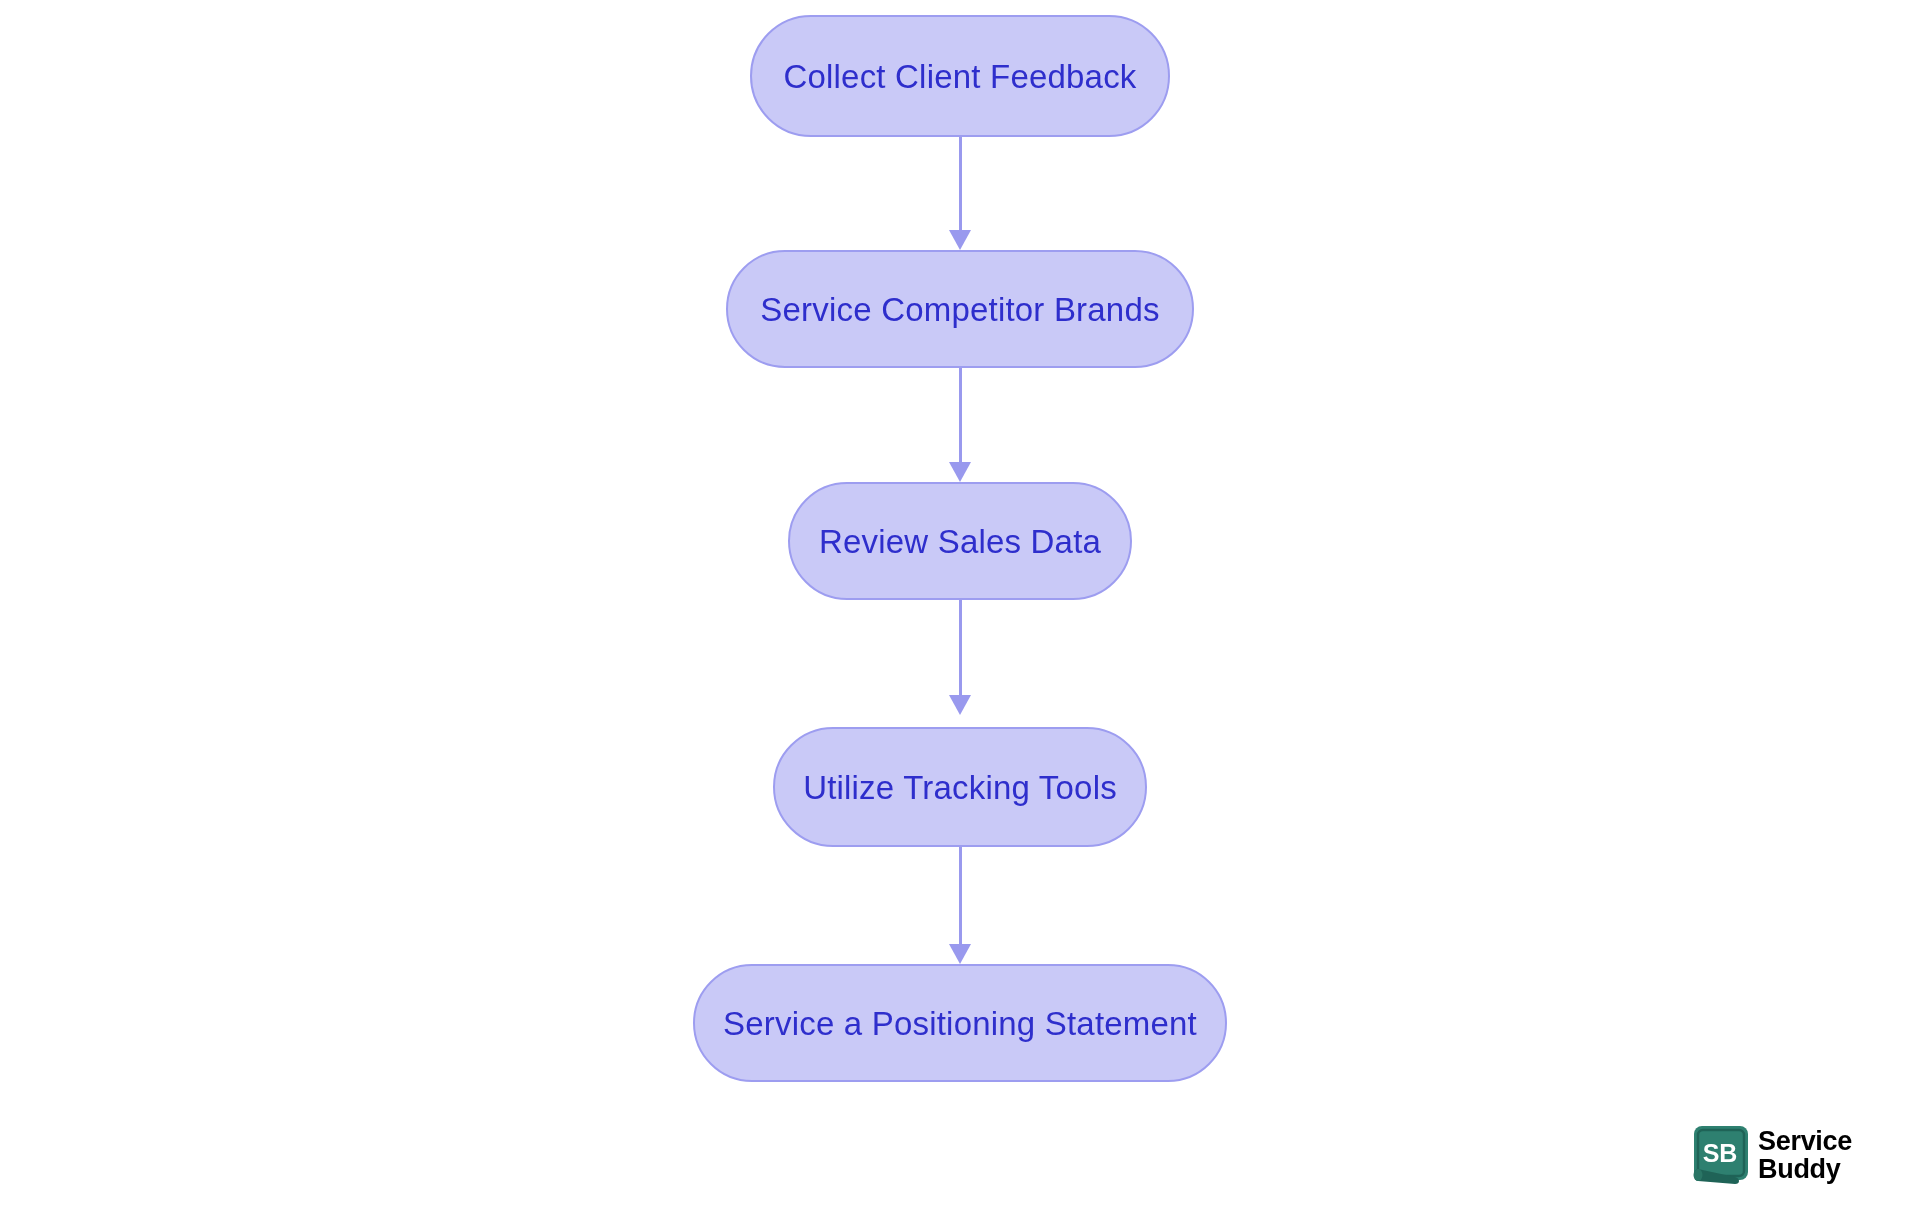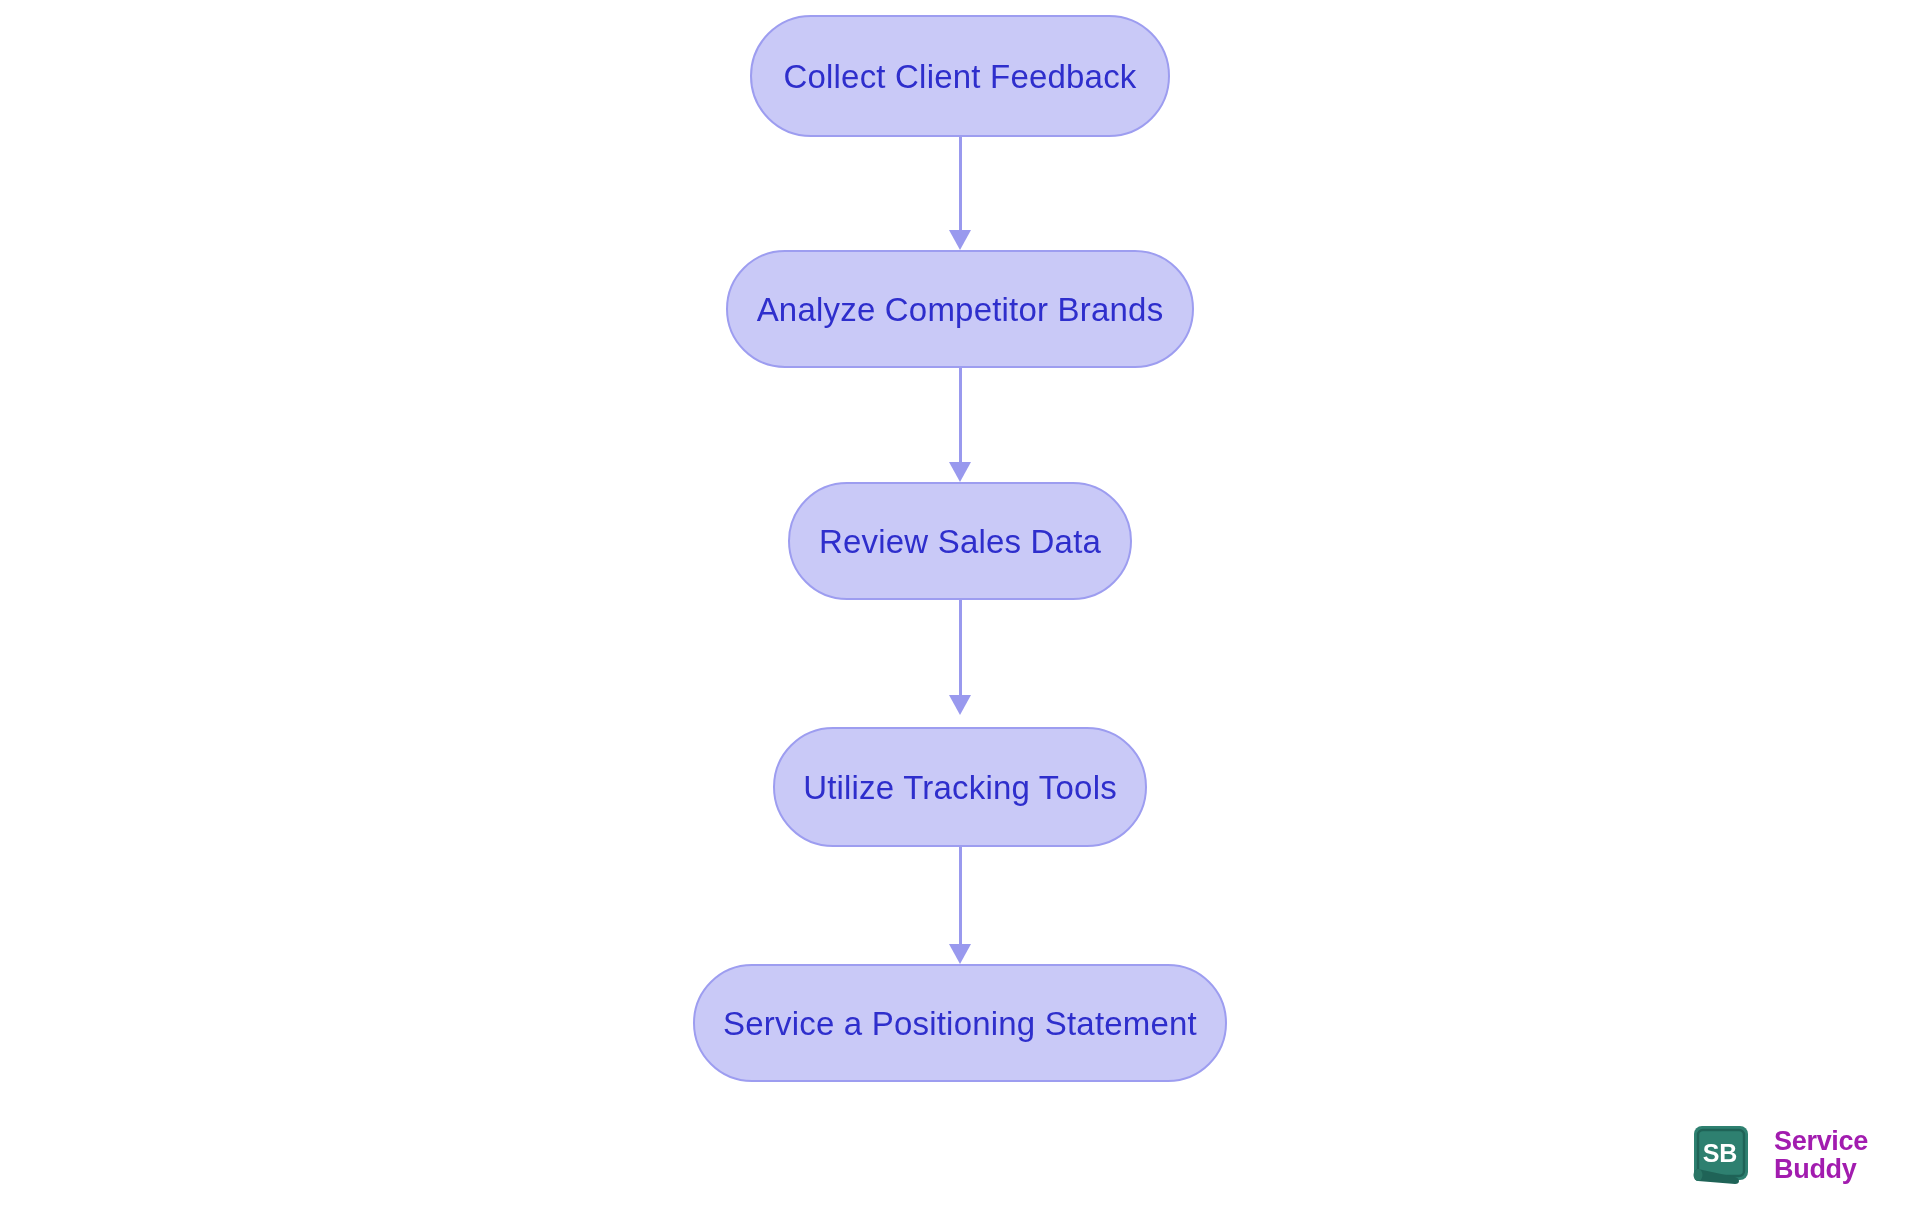--- a/index.html
+++ b/index.html
@@ -91,33 +91,33 @@
     flex: 0 0 auto;
   }
 
   
   .logo {
     position: absolute;
     left: 1692px;
     top: 1124px;
     display: flex;
     align-items: center;
-    gap: 20px;
+    gap: 4px;
   }
   .logo-mark {
     position: relative;
     width: 62px;
     height: 62px;
     flex: 0 0 auto;
   }
   .logo-wordmark {
     display: flex;
     flex-direction: column;
     justify-content: center;
-    color: #a21caf;
+    color: #000000;
     font-size: 27px;
     font-weight: 700;
     line-height: 1.04;
     letter-spacing: -0.3px;
   }
   .logo-wordmark span { display: block; }
 </style>
 </head>
 <body>
 
@@ -125,21 +125,21 @@
 
   <div class="flow">
 
     <div class="node n0">Collect Client Feedback</div>
 
     <div class="connector c0">
       <div class="stem"></div>
       <div class="head"></div>
     </div>
 
-    <div class="node n1">Analyze Competitor Brands</div>
+    <div class="node n1">Service Competitor Brands</div>
 
     <div class="connector c1">
       <div class="stem"></div>
       <div class="head"></div>
     </div>
 
     <div class="node n2">Review Sales Data</div>
 
     <div class="connector c2">
       <div class="stem"></div>

